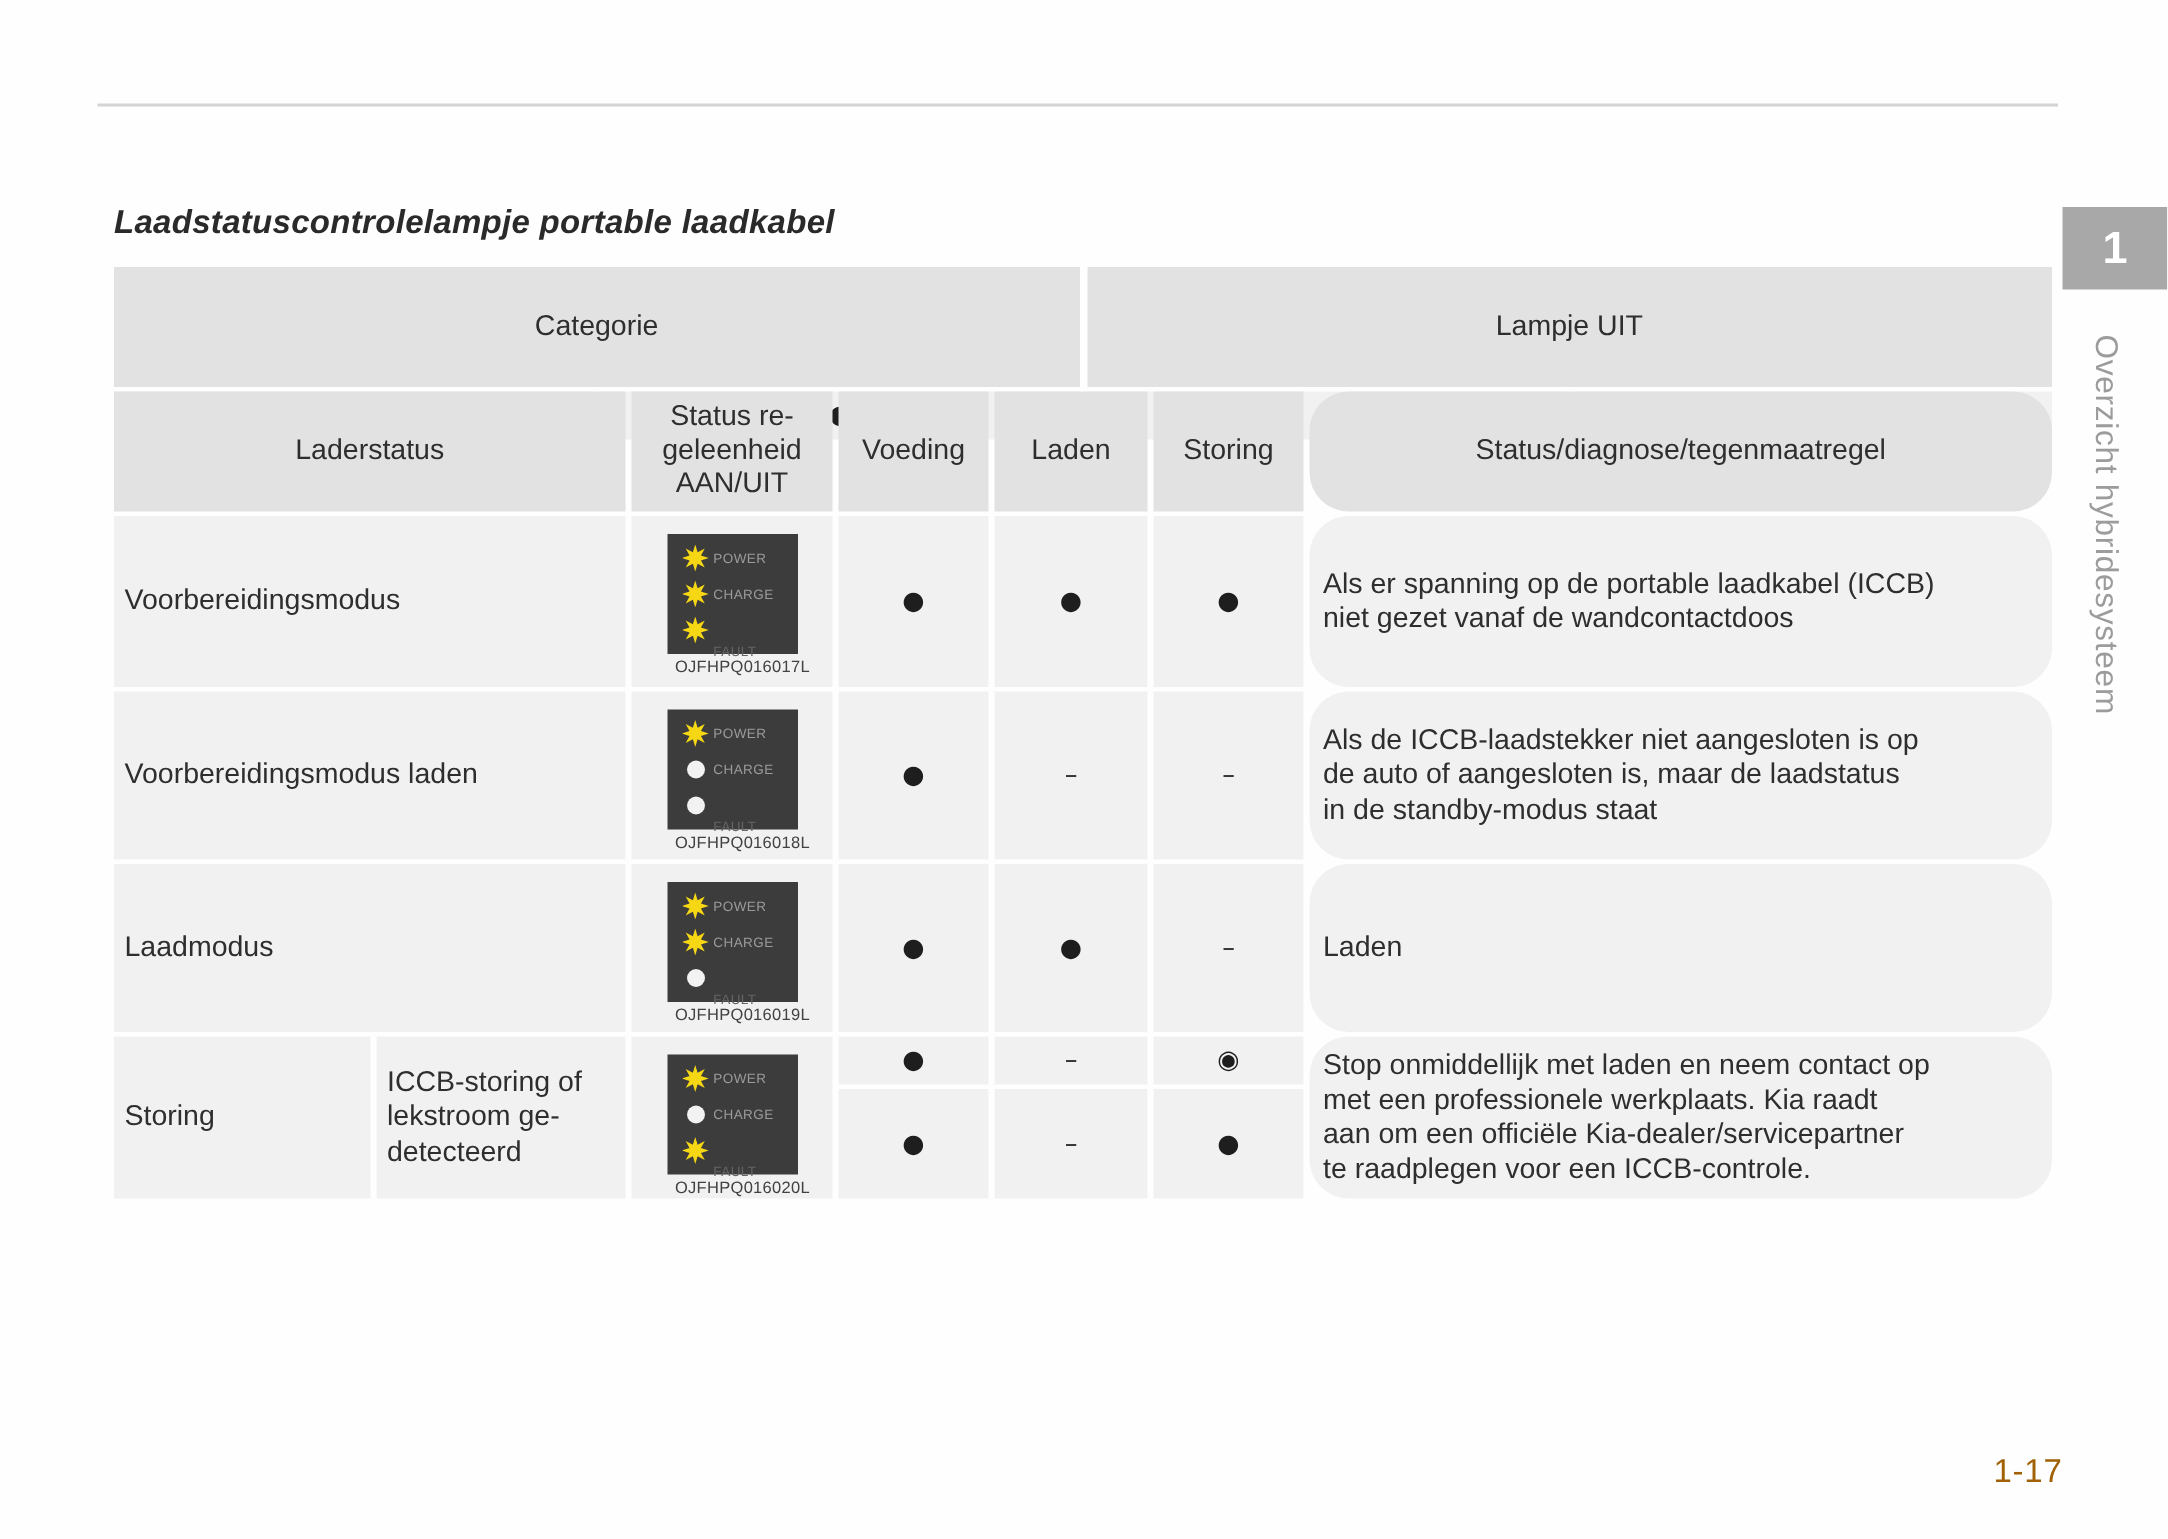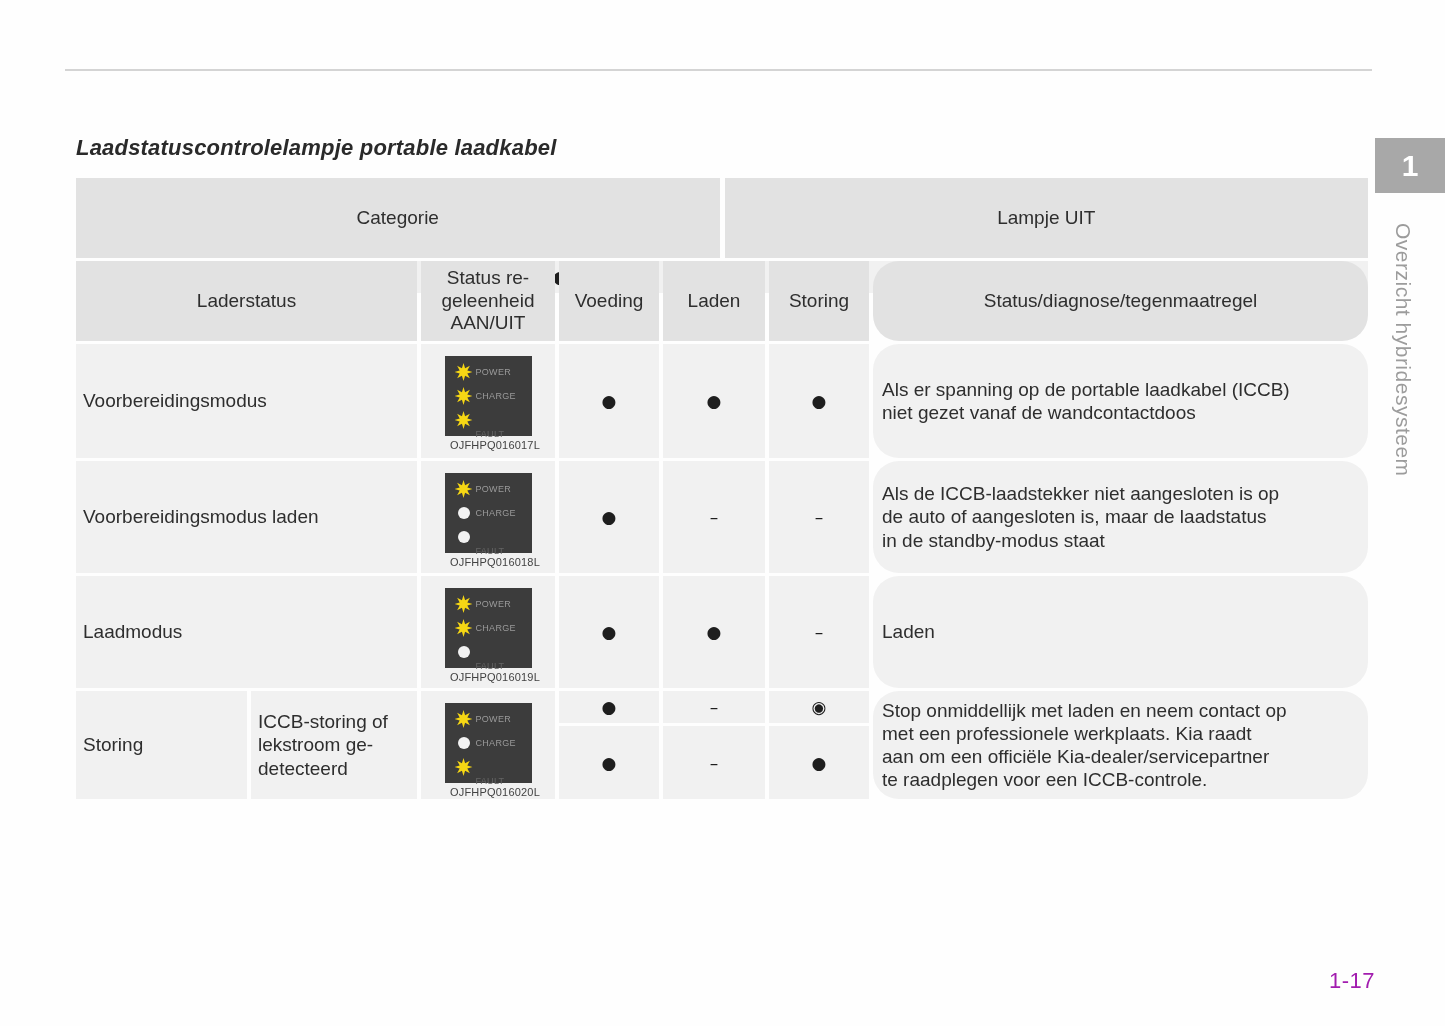--- a/index.html
+++ b/index.html
@@ -80,21 +80,21 @@
     width:18px; height:18px; background:#f6d714; display:none;
     clip-path:polygon(100% 50%,71.2% 58.8%,85.4% 85.4%,58.8% 71.2%,50% 100%,41.2% 71.2%,14.6% 85.4%,28.8% 58.8%,0% 50%,28.8% 41.2%,14.6% 14.6%,41.2% 28.8%,50% 0%,58.8% 28.8%,85.4% 14.6%,71.2% 41.2%);
   }
   .led-circle { width:12px; height:12px; border-radius:50%; background:#f2f2f2; display:none; }
   .led-icon.on .led-star { display:block; }
   .led-icon.off .led-circle { display:block; }
   .led-label { font-size:9px; color:#9a9a9a; letter-spacing:0.3px; }
   .led-row:nth-child(3) .led-label { color:#646464;margin-top:28px; }
   .img-caption { width:100%; text-align:right; font-size:11px; color:#424242; margin-top:3px; letter-spacing:0.2px; }
 
-  .page-number { position:absolute; right:70px; top:968px; font-size:22px; color:#a21caf; letter-spacing:0.5px; }
+  .page-number { position:absolute; right:70px; top:968px; font-size:22px; color:#a16207; letter-spacing:0.5px; }
 </style>
 </head>
 <body>
 
 <div class="page">
 
   <div class="top-rule"></div>
 
   <div class="title">Laadstatuscontrolelampje portable laadkabel</div>
 

